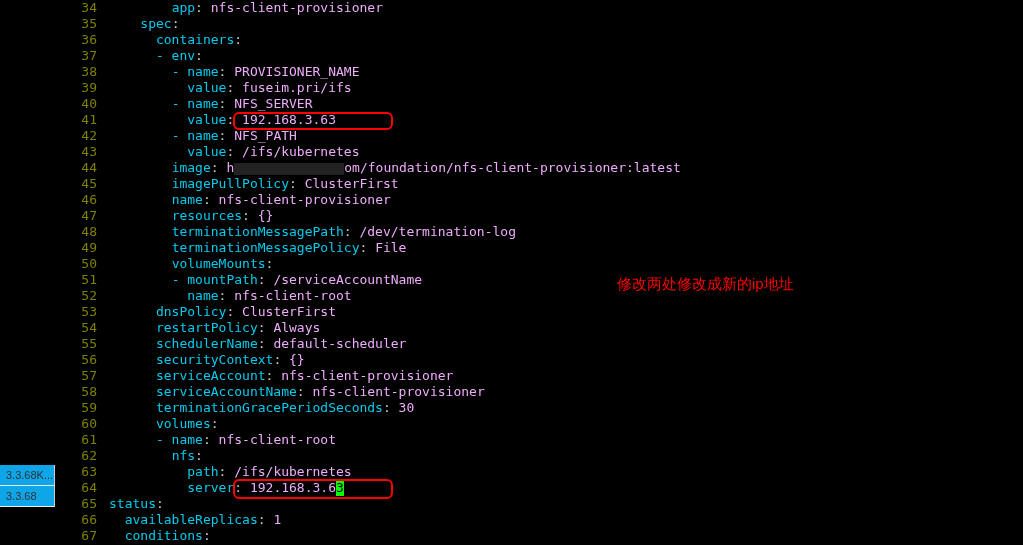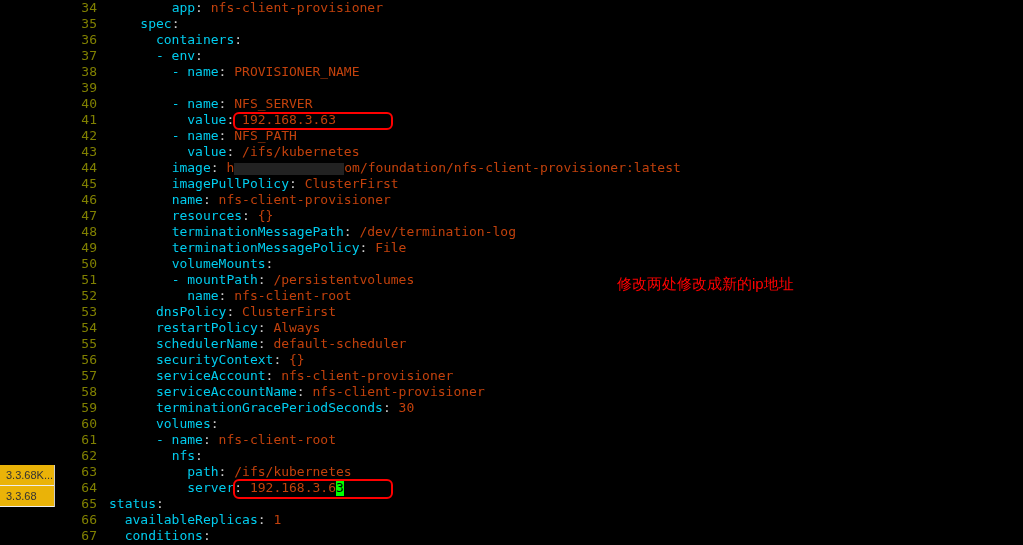--- a/index.html
+++ b/index.html
@@ -10,21 +10,21 @@
       overflow: hidden;
       width: 1023px;
       height: 545px;
       position: relative;
     }
     .sidebar {
       position: absolute;
       left: 0;
       top: 465px;
       width: 55px;
-      background: #eab308;
+      background: #0ea5e9;
       border-right: 1px solid #ccc;
     }
     .sidebar-item {
       padding: 4px 6px;
       font-size: 11px;
       color: #333;
       border-bottom: 1px solid #eee;
       white-space: nowrap;
       overflow: hidden;
       font-family: Arial, sans-serif;
@@ -48,21 +48,21 @@
       text-align: right;
       padding-right: 12px;
       color: #808000;
       user-select: none;
     }
     .code {
       color: #ccc;
       position: relative;
     }
     .kw { color: #00ccee; text-align: center; }
-    .val { color: #c2410c; }
+    .val { color: #f0abfc; }
     .redacted {
       background: #222;
       display: inline-block;
       width: 110px;
       height: 12px;
       vertical-align: middle;
     }
     .highlight-box {
       position: absolute;
       border: 2px solid #ff0000;
@@ -107,33 +107,33 @@
   <div class="sidebar-item">3.3.68</div>
 </div>
 
 <div class="editor">
   <div id="lines-container">
       <div class="line"><span class="gutter">34</span><span class="code">        <span class="kw">app</span>: <span class="val">nfs-client-provisioner</span></span></div>
       <div class="line"><span class="gutter">35</span><span class="code">    <span class="kw">spec</span>:</span></div>
       <div class="line"><span class="gutter">36</span><span class="code">      <span class="kw">containers</span>:</span></div>
       <div class="line"><span class="gutter">37</span><span class="code">      <span class="kw">- env</span>:</span></div>
       <div class="line"><span class="gutter">38</span><span class="code">        <span class="kw">- name</span>: <span class="val">PROVISIONER_NAME</span></span></div>
-      <div class="line"><span class="gutter">39</span></div>
+      <div class="line"><span class="gutter">39</span><span class="code">          <span class="kw">value</span>: <span class="val">fuseim.pri/ifs</span></span></div>
       <div class="line"><span class="gutter">40</span><span class="code">        <span class="kw">- name</span>: <span class="val">NFS_SERVER</span></span></div>
       <div class="line"><span class="gutter">41</span><span class="code">          <span class="kw">value</span>: <span class="val">192.168.3.63</span></span></div>
       <div class="line"><span class="gutter">42</span><span class="code">        <span class="kw">- name</span>: <span class="val">NFS_PATH</span></span></div>
       <div class="line"><span class="gutter">43</span><span class="code">          <span class="kw">value</span>: <span class="val">/ifs/kubernetes</span></span></div>
       <div class="line"><span class="gutter">44</span><span class="code">        <span class="kw">image</span>: <span class="val">h</span><span class="redacted"></span><span class="val">om/foundation/nfs-client-provisioner:latest</span></span></div>
       <div class="line"><span class="gutter">45</span><span class="code">        <span class="kw">imagePullPolicy</span>: <span class="val">ClusterFirst</span></span></div>
       <div class="line"><span class="gutter">46</span><span class="code">        <span class="kw">name</span>: <span class="val">nfs-client-provisioner</span></span></div>
       <div class="line"><span class="gutter">47</span><span class="code">        <span class="kw">resources</span>: <span class="val">{}</span></span></div>
       <div class="line"><span class="gutter">48</span><span class="code">        <span class="kw">terminationMessagePath</span>: <span class="val">/dev/termination-log</span></span></div>
       <div class="line"><span class="gutter">49</span><span class="code">        <span class="kw">terminationMessagePolicy</span>: <span class="val">File</span></span></div>
       <div class="line"><span class="gutter">50</span><span class="code">        <span class="kw">volumeMounts</span>:</span></div>
-      <div class="line"><span class="gutter">51</span><span class="code">        <span class="kw">- mountPath</span>: <span class="val">/persistentvolumes</span></span></div>
+      <div class="line"><span class="gutter">51</span><span class="code">        <span class="kw">- mountPath</span>: <span class="val">/serviceAccountName</span></span></div>
       <div class="line"><span class="gutter">52</span><span class="code">          <span class="kw">name</span>: <span class="val">nfs-client-root</span></span></div>
       <div class="line"><span class="gutter">53</span><span class="code">      <span class="kw">dnsPolicy</span>: <span class="val">ClusterFirst</span></span></div>
       <div class="line"><span class="gutter">54</span><span class="code">      <span class="kw">restartPolicy</span>: <span class="val">Always</span></span></div>
       <div class="line"><span class="gutter">55</span><span class="code">      <span class="kw">schedulerName</span>: <span class="val">default-scheduler</span></span></div>
       <div class="line"><span class="gutter">56</span><span class="code">      <span class="kw">securityContext</span>: <span class="val">{}</span></span></div>
       <div class="line"><span class="gutter">57</span><span class="code">      <span class="kw">serviceAccount</span>: <span class="val">nfs-client-provisioner</span></span></div>
       <div class="line"><span class="gutter">58</span><span class="code">      <span class="kw">serviceAccountName</span>: <span class="val">nfs-client-provisioner</span></span></div>
       <div class="line"><span class="gutter">59</span><span class="code">      <span class="kw">terminationGracePeriodSeconds</span>: <span class="val">30</span></span></div>
       <div class="line"><span class="gutter">60</span><span class="code">      <span class="kw">volumes</span>:</span></div>
       <div class="line"><span class="gutter">61</span><span class="code">      <span class="kw">- name</span>: <span class="val">nfs-client-root</span></span></div>

